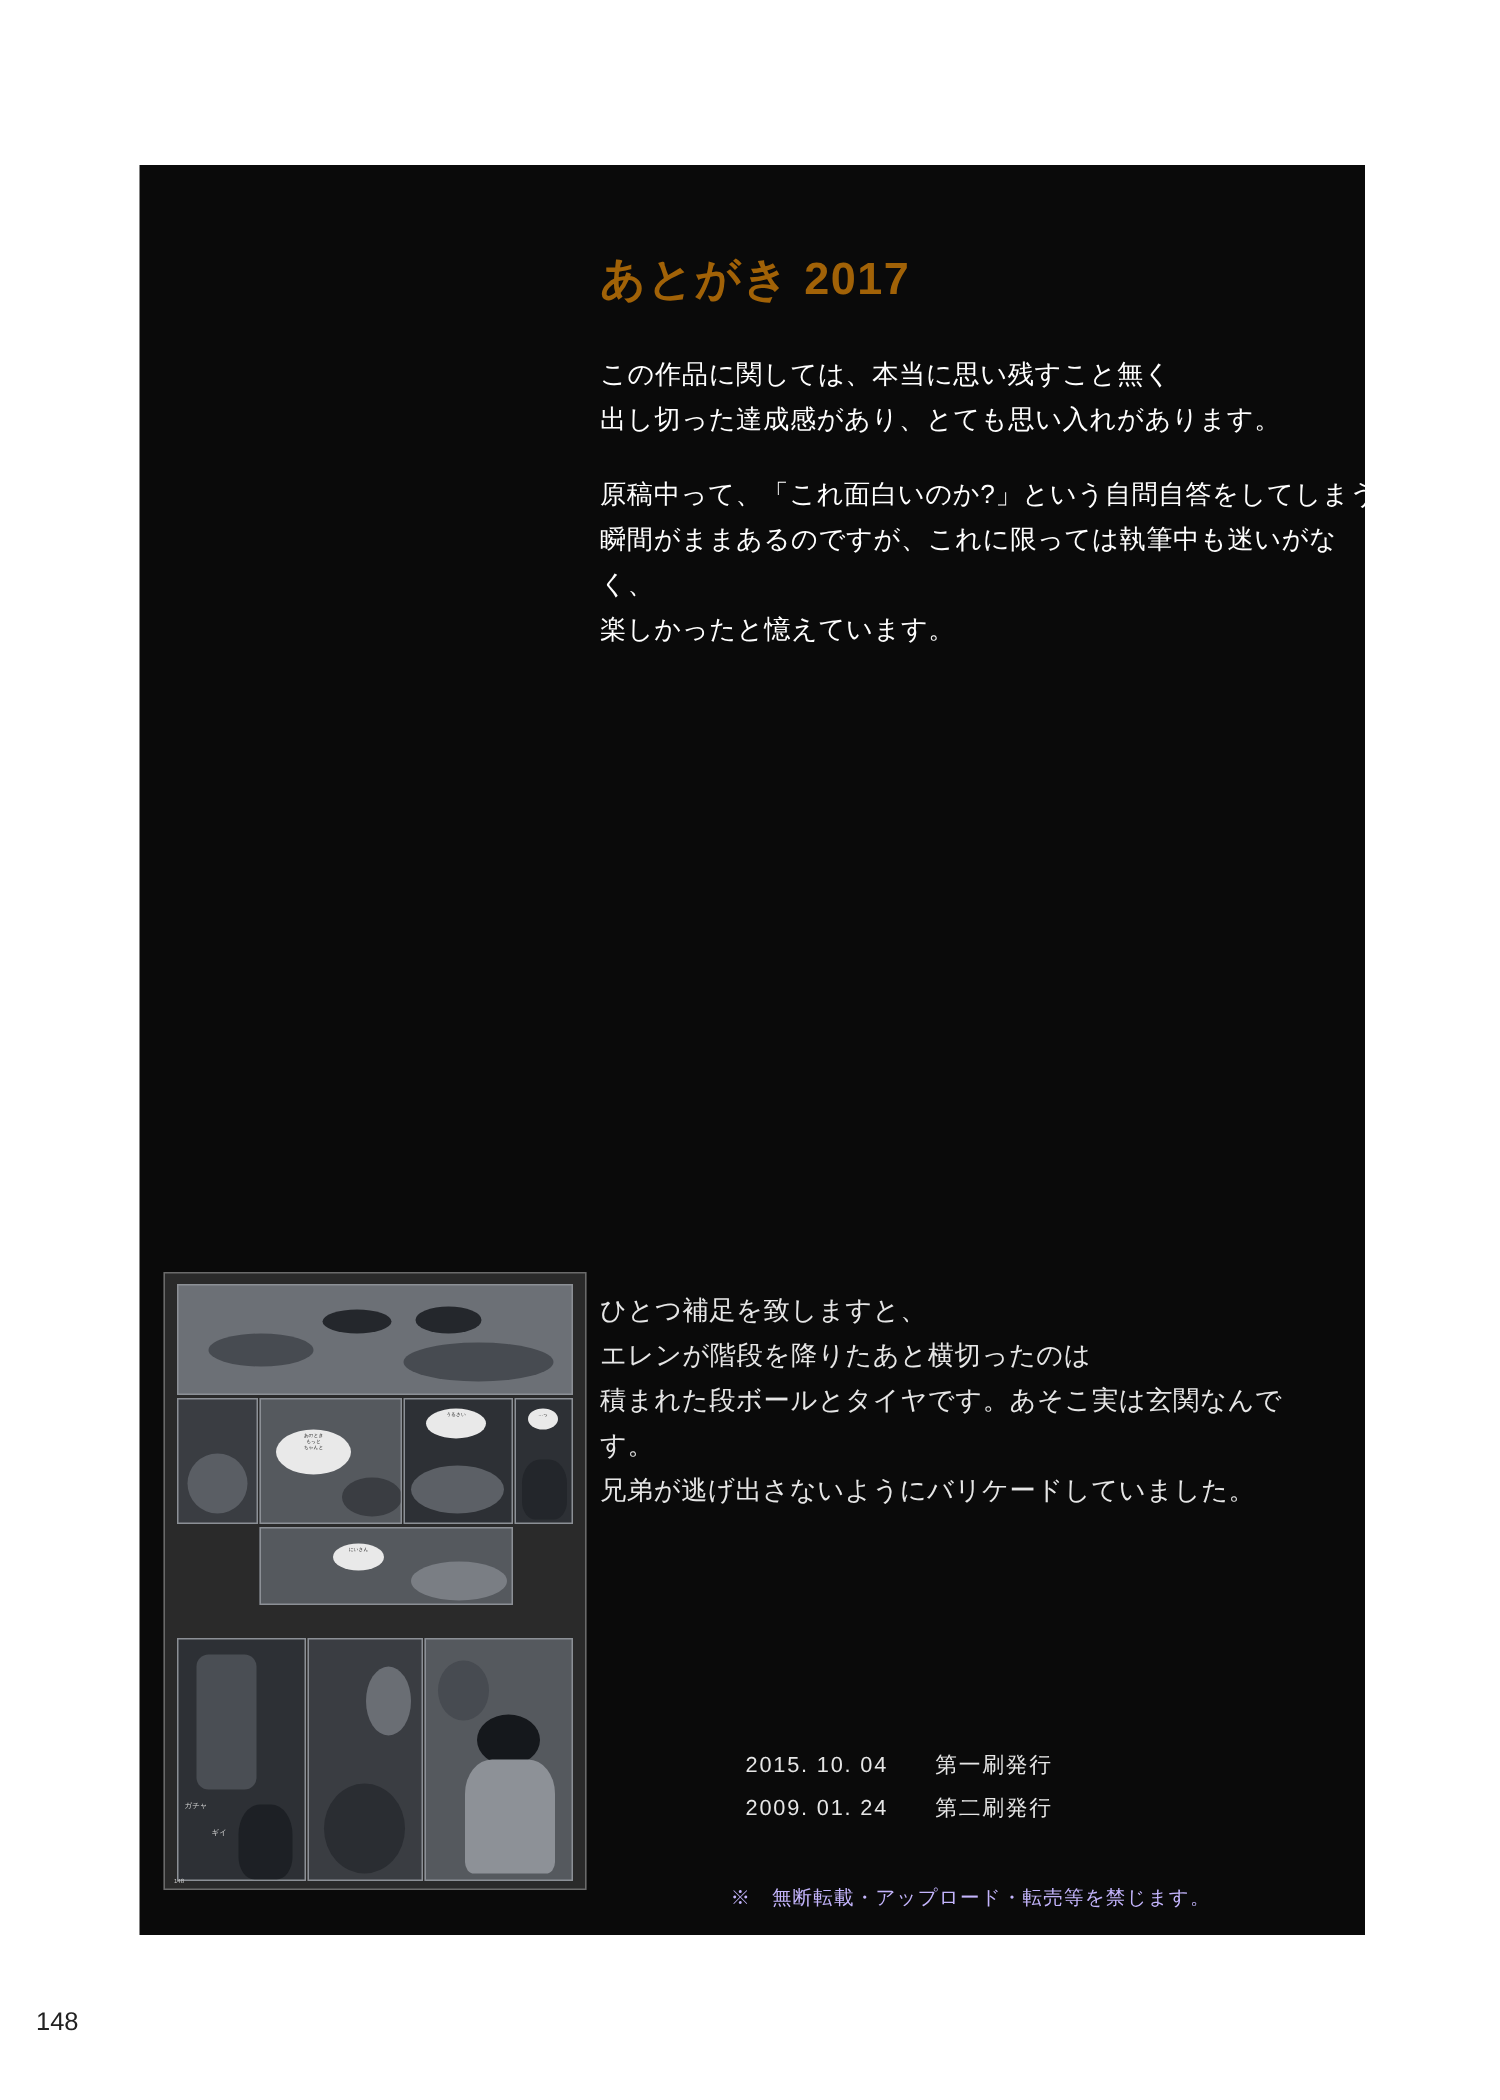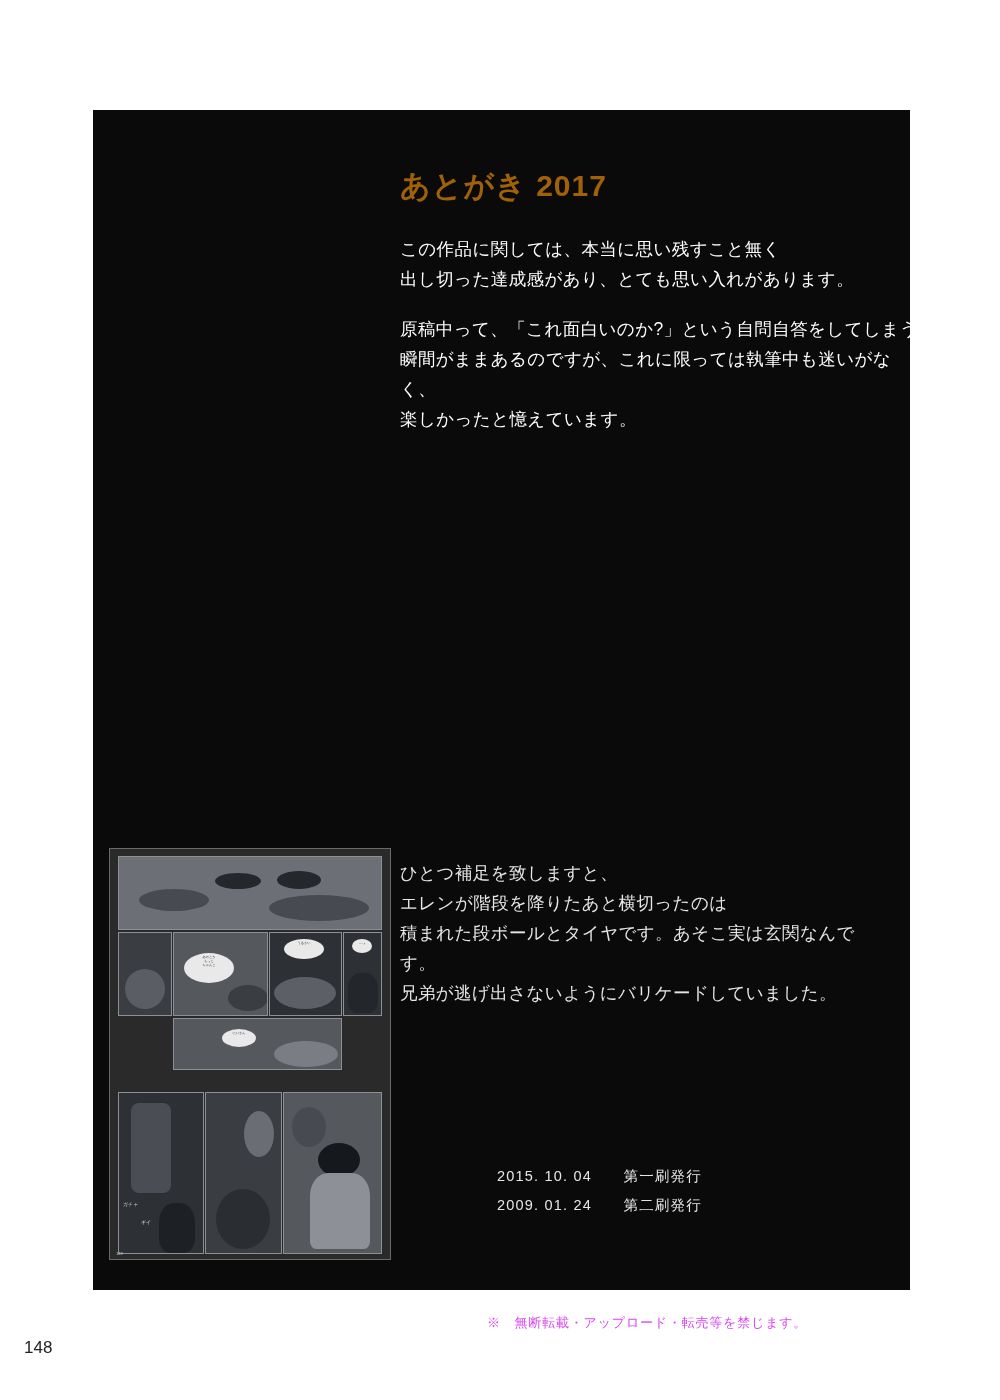--- a/index.html
+++ b/index.html
@@ -129,23 +129,23 @@
     font-size: 14.5px;
     color: #e6e6e6;
     letter-spacing: 1.2px;
     white-space: pre;
   }
   #pub1 { top: 1037px; margin-top: 20px; }
   #pub2 { top: 1086px; }
   #notice {
     position: absolute;
     left: 394px;
-    top: 1204px;
+    top: 1146px;
     font-size: 13px;
-    color: #d946ef;
+    color: #c4b5fd;
     letter-spacing: 0.8px;
     white-space: pre;
   }
   #page-number {
     position: absolute;
     left: 24px;
     top: 1338px;
     font-size: 17px;
     color: #222222;
     font-family: "Liberation Sans", sans-serif;

